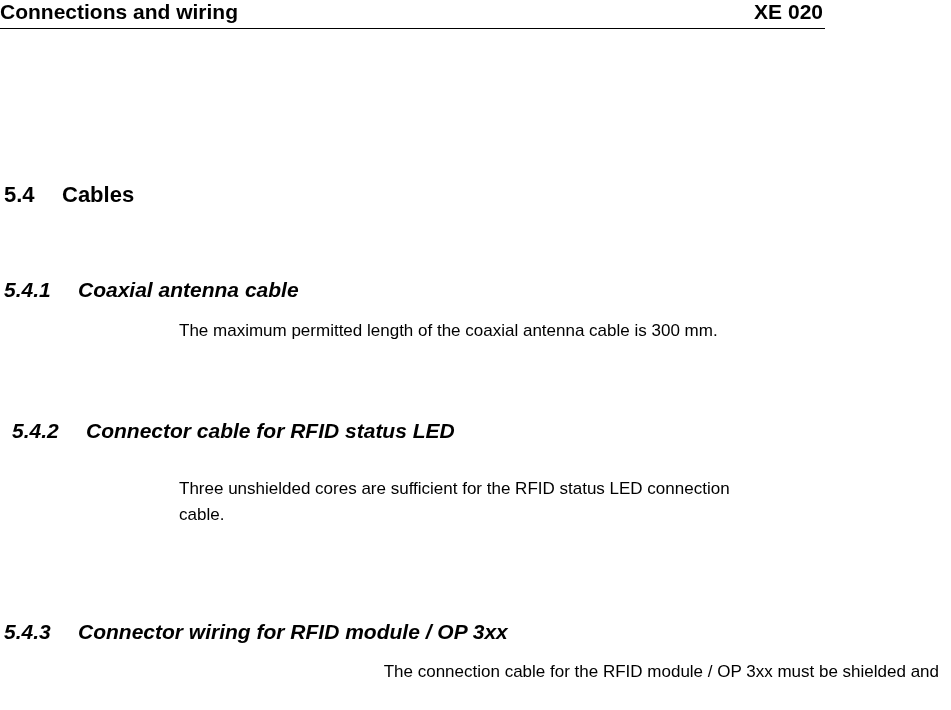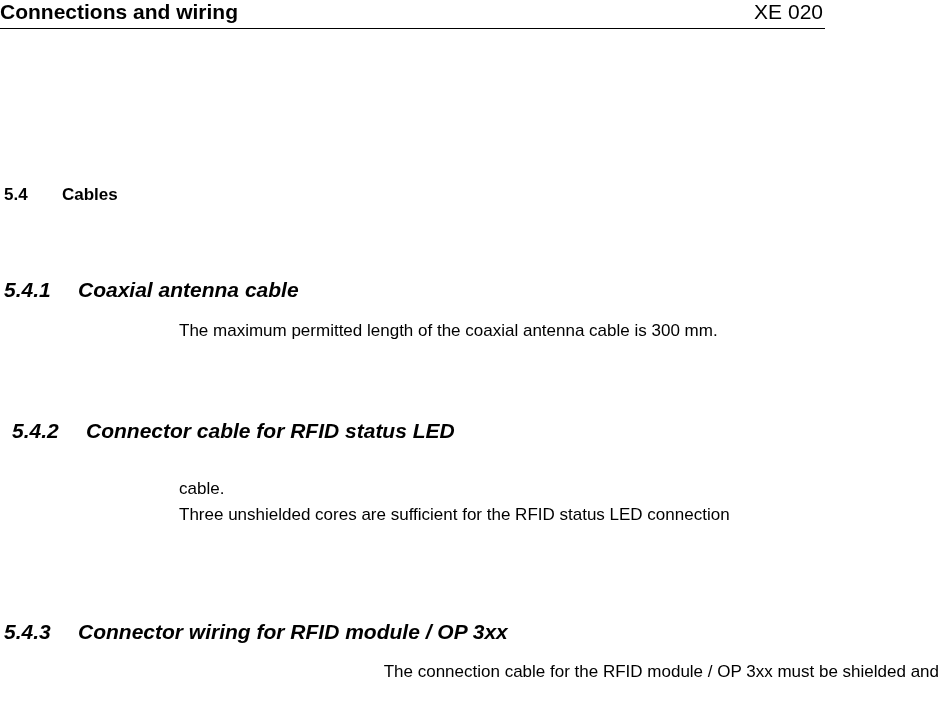--- a/index.html
+++ b/index.html
@@ -10,25 +10,25 @@
   .header {
     position: absolute; left: 0; top: 0; width: 825px; height: 28px;
     border-bottom: 1.5px solid #000;
   }
   .header-left {
     position: absolute; left: 0; top: 0;
     font-weight: bold; font-size: 21px; line-height: 24px;
   }
   .header-right {
     position: absolute; right: 2px; top: 0;
-    font-weight: normal; font-size: 21px; line-height: 24px;
+    font-weight: bold; font-size: 21px; line-height: 24px;
   }
   .h1 {
     position: absolute; left: 4px; top: 180px;
-    font-weight: bold; font-size: 17px; line-height: 30px;
+    font-weight: bold; font-size: 22px; line-height: 30px;
   }
   .h1 .num { display: inline-block; width: 58px; }
   .h2 {
     position: absolute; left: 4px;
     font-weight: bold; font-size: 21px; line-height: 26px; font-style: italic;
   }
   .h2 .num { display: inline-block; width: 74px; }
   .para {
     position: absolute; left: 179px; width: 760px;
     font-size: 17px; line-height: 26px;
@@ -50,22 +50,22 @@
   <span class="num">5.4.1</span><span>Coaxial antenna cable</span>
 </div>
 <div class="para" style="top:318px;">
   <span>The maximum permitted length of the coaxial antenna cable is 300 mm.</span>
 </div>
 
 <div class="h2" style="top:418px;margin-left:8px;">
   <span class="num">5.4.2</span><span>Connector cable for RFID status LED</span>
 </div>
 <div class="para" style="top:476px;">
+  <div>Three unshielded cores are sufficient for the RFID status LED connection</div>
   <div>cable.</div>
-  <div>Three unshielded cores are sufficient for the RFID status LED connection</div>
 </div>
 
 <div class="h2" style="top:619px;">
   <span class="num">5.4.3</span><span>Connector wiring for RFID module / OP 3xx</span>
 </div>
 <div class="para" style="top:659px;text-align:right;">
   <div>The connection cable for the RFID module / OP 3xx must be shielded and</div>
 </div>
 
 </body></html>

